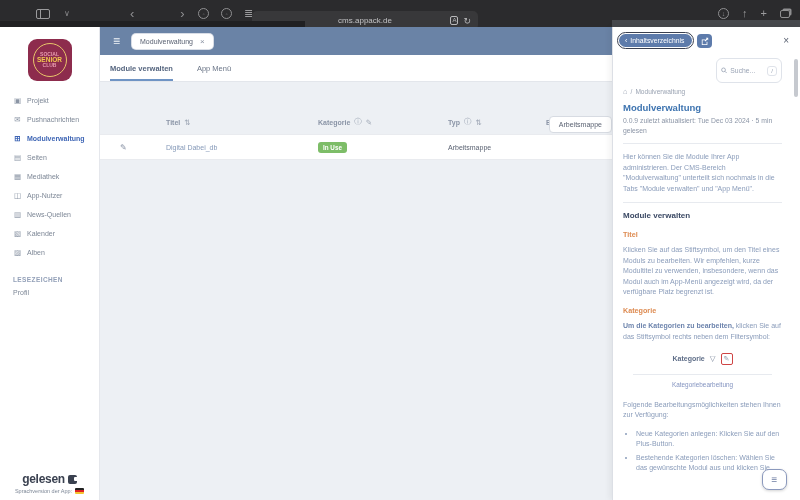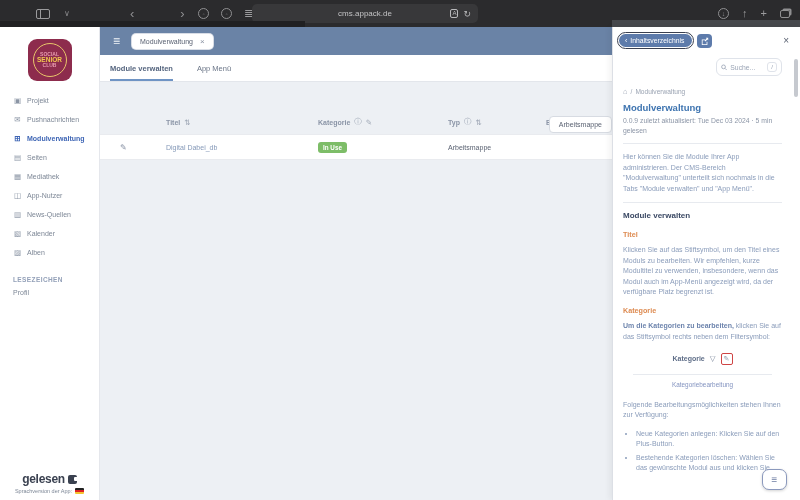--- a/index.html
+++ b/index.html
@@ -11,21 +11,21 @@
   .chrome .glyph { color:#9b9b9d; font-size:11px; line-height:27px; }
   .chrome-left { position:absolute; left:36px; top:0; display:flex; gap:14px; align-items:center; height:27px; }
   .sb-toggle { width:14px; height:10px; border:1.2px solid #9b9b9d; border-radius:2px; position:relative; }
   .sb-toggle::before { content:""; position:absolute; left:3px; top:0; bottom:0; width:1.2px; background:#9b9b9d; }
   .chev { font-size:8px; color:#8a8a8c; }
   .navarrows { position:absolute; left:130px; top:0; display:flex; gap:46px; height:27px; align-items:center; }
   .navarrows span { font-size:13px; color:#8f8f91; }
   .chrome-mid { position:absolute; left:198px; top:0; display:flex; gap:12px; align-items:center; height:27px; }
   .ring-ic { width:11px; height:11px; border:1.2px solid #8f8f91; border-radius:50%; display:flex; align-items:center; justify-content:center; font-size:6px; color:#8f8f91; }
   .pages-ic { font-size:10px; color:#8f8f91; }
-  .urlfield { position:absolute; left:252px; top:4px; width:226px; height:19px; background:#38383a; border-radius:5px;
+  .urlfield { position:absolute; left:252px; top:11px; width:226px; height:19px; background:#38383a; border-radius:5px;
               display:flex; align-items:center; justify-content:center; }
   .urlfield .url { color:#c3c3c5; font-size:8px; }
   .url-icons { position:absolute; right:7px; top:0; height:19px; display:flex; align-items:center; gap:5px; }
   .trans-ic { font-size:6px; color:#b9b9bb; border:1px solid #b9b9bb; border-radius:2px; padding:0 1px; line-height:7px; }
   .reload-ic { font-size:9px; color:#b9b9bb; }
   .chrome-right { position:absolute; right:10px; top:0; display:flex; gap:13px; align-items:center; height:27px; }
   .dl-ic { width:11px; height:11px; border:1.2px solid #8f8f91; border-radius:50%; display:flex; align-items:center; justify-content:center; font-size:7px; color:#8f8f91; }
   .share-ic, .plus-ic { font-size:10px; color:#8f8f91; }
   .tabs-ic { width:10px; height:8px; border:1.2px solid #8f8f91; border-radius:2px; box-shadow:2px -2px 0 -0.5px #8f8f91; }
   .chrome-strip { position:absolute; right:0; top:20px; width:188px; height:7px; background:#46484c; }
@@ -77,21 +77,21 @@
   .badge-inuse { display:inline-block; background:#7dbd68; color:#ffffff; font-size:6.3px; font-weight:bold; border-radius:3px; padding:2px 5px; }
   .rowtyp { color:#5a6272; }
 
   
   .panel { position:absolute; left:612px; top:27px; width:188px; height:473px; background:#ffffff; border-left:1px solid #dcdfe5; box-shadow:-3px 0 6px rgba(0,0,0,.05); }
   .panel-head { position:relative; height:30px; padding:7px 8px 0 6px; display:flex; align-items:flex-start; gap:5px; }
   .btn-toc { background:#5d7bab; color:#ffffff; font-size:6.8px; border-radius:8px; padding:3px 8px 3px 6px; display:flex; align-items:center; gap:3px; cursor:pointer; outline:1.5px solid #3a4050; outline-offset:1px; }
   .btn-toc .chevl { font-size:7px; }
   .btn-ext { background:#5d7bab; width:15px; height:14px; border-radius:4px; display:flex; align-items:center; justify-content:center; cursor:pointer; }
   .panel-close { position:absolute; right:11px; top:8px; color:#5a6272; font-size:10px; cursor:pointer; }
-  .searchbox { position:absolute; right:18px; top:31px; width:66px; height:18px; border:1px solid #dfe3ea; border-radius:6px; display:flex; align-items:center; padding:0 4px; gap:3px; background:#fff; }
+  .searchbox { position:absolute; right:18px; top:31px; width:66px; height:25px; border:1px solid #dfe3ea; border-radius:6px; display:flex; align-items:center; padding:0 4px; gap:3px; background:#fff; }
   .searchbox input { border:none; outline:none; width:34px; font-size:6.8px; color:#6b7688; font-family:"Liberation Sans",sans-serif; background:transparent; }
   .searchbox input::placeholder { color:#9aa4b5; }
   .kbd-slash { margin-left:auto; border:1px solid #dfe3ea; border-radius:3px; font-size:6px; color:#9aa4b5; padding:1px 3px; }
   .scrollthumb { position:absolute; right:2px; top:32px; width:4px; height:38px; background:#c6c9cf; border-radius:2px; cursor:grab; }
   .article { position:absolute; left:10px; right:18px; top:60px; bottom:0; overflow:hidden; font-size:7px; line-height:10.5px; color:#8a9cba; }
   .crumbs { font-size:6.6px; color:#9aa3b2; display:flex; align-items:center; gap:3px; }
   .crumbs .home { font-size:7.5px; cursor:pointer; }
   .crumbs .link { cursor:pointer; }
   .a-title { margin-top:5px; font-size:9.5px; font-weight:bold; color:#3e74b0; }
   .a-meta { margin-top:3px; font-size:6.8px; color:#8b95a6; line-height:9.5px; }

